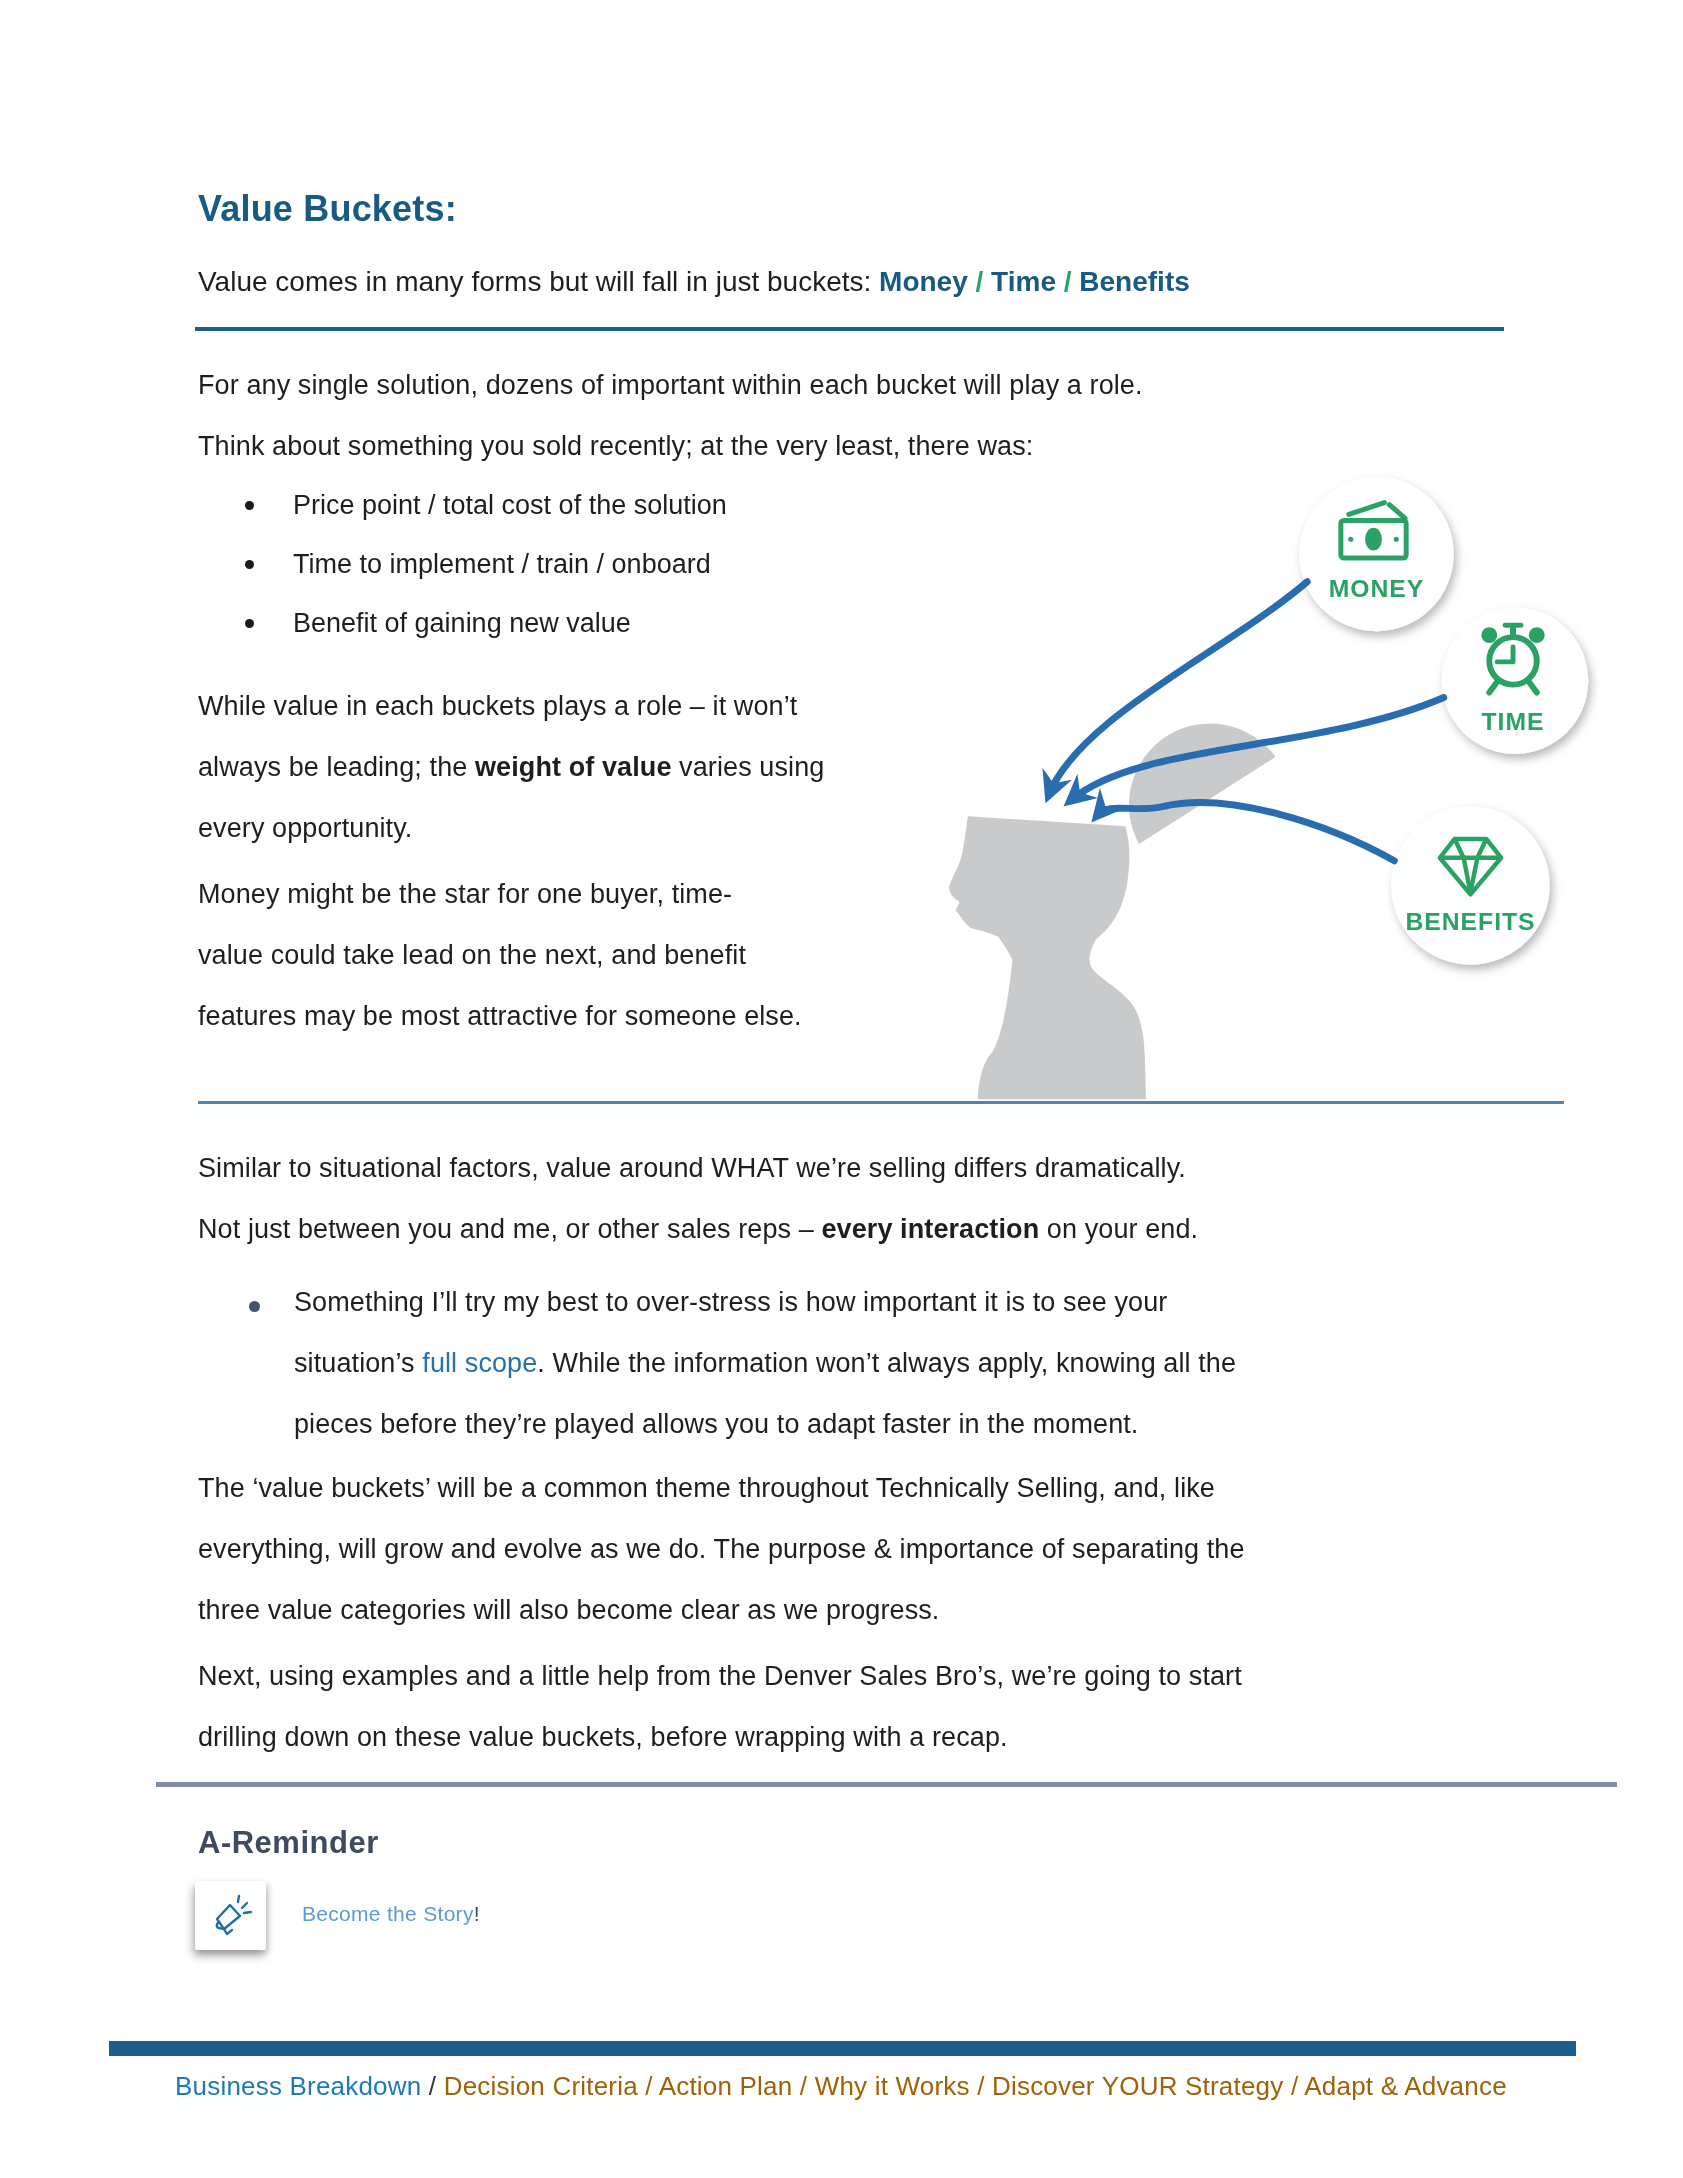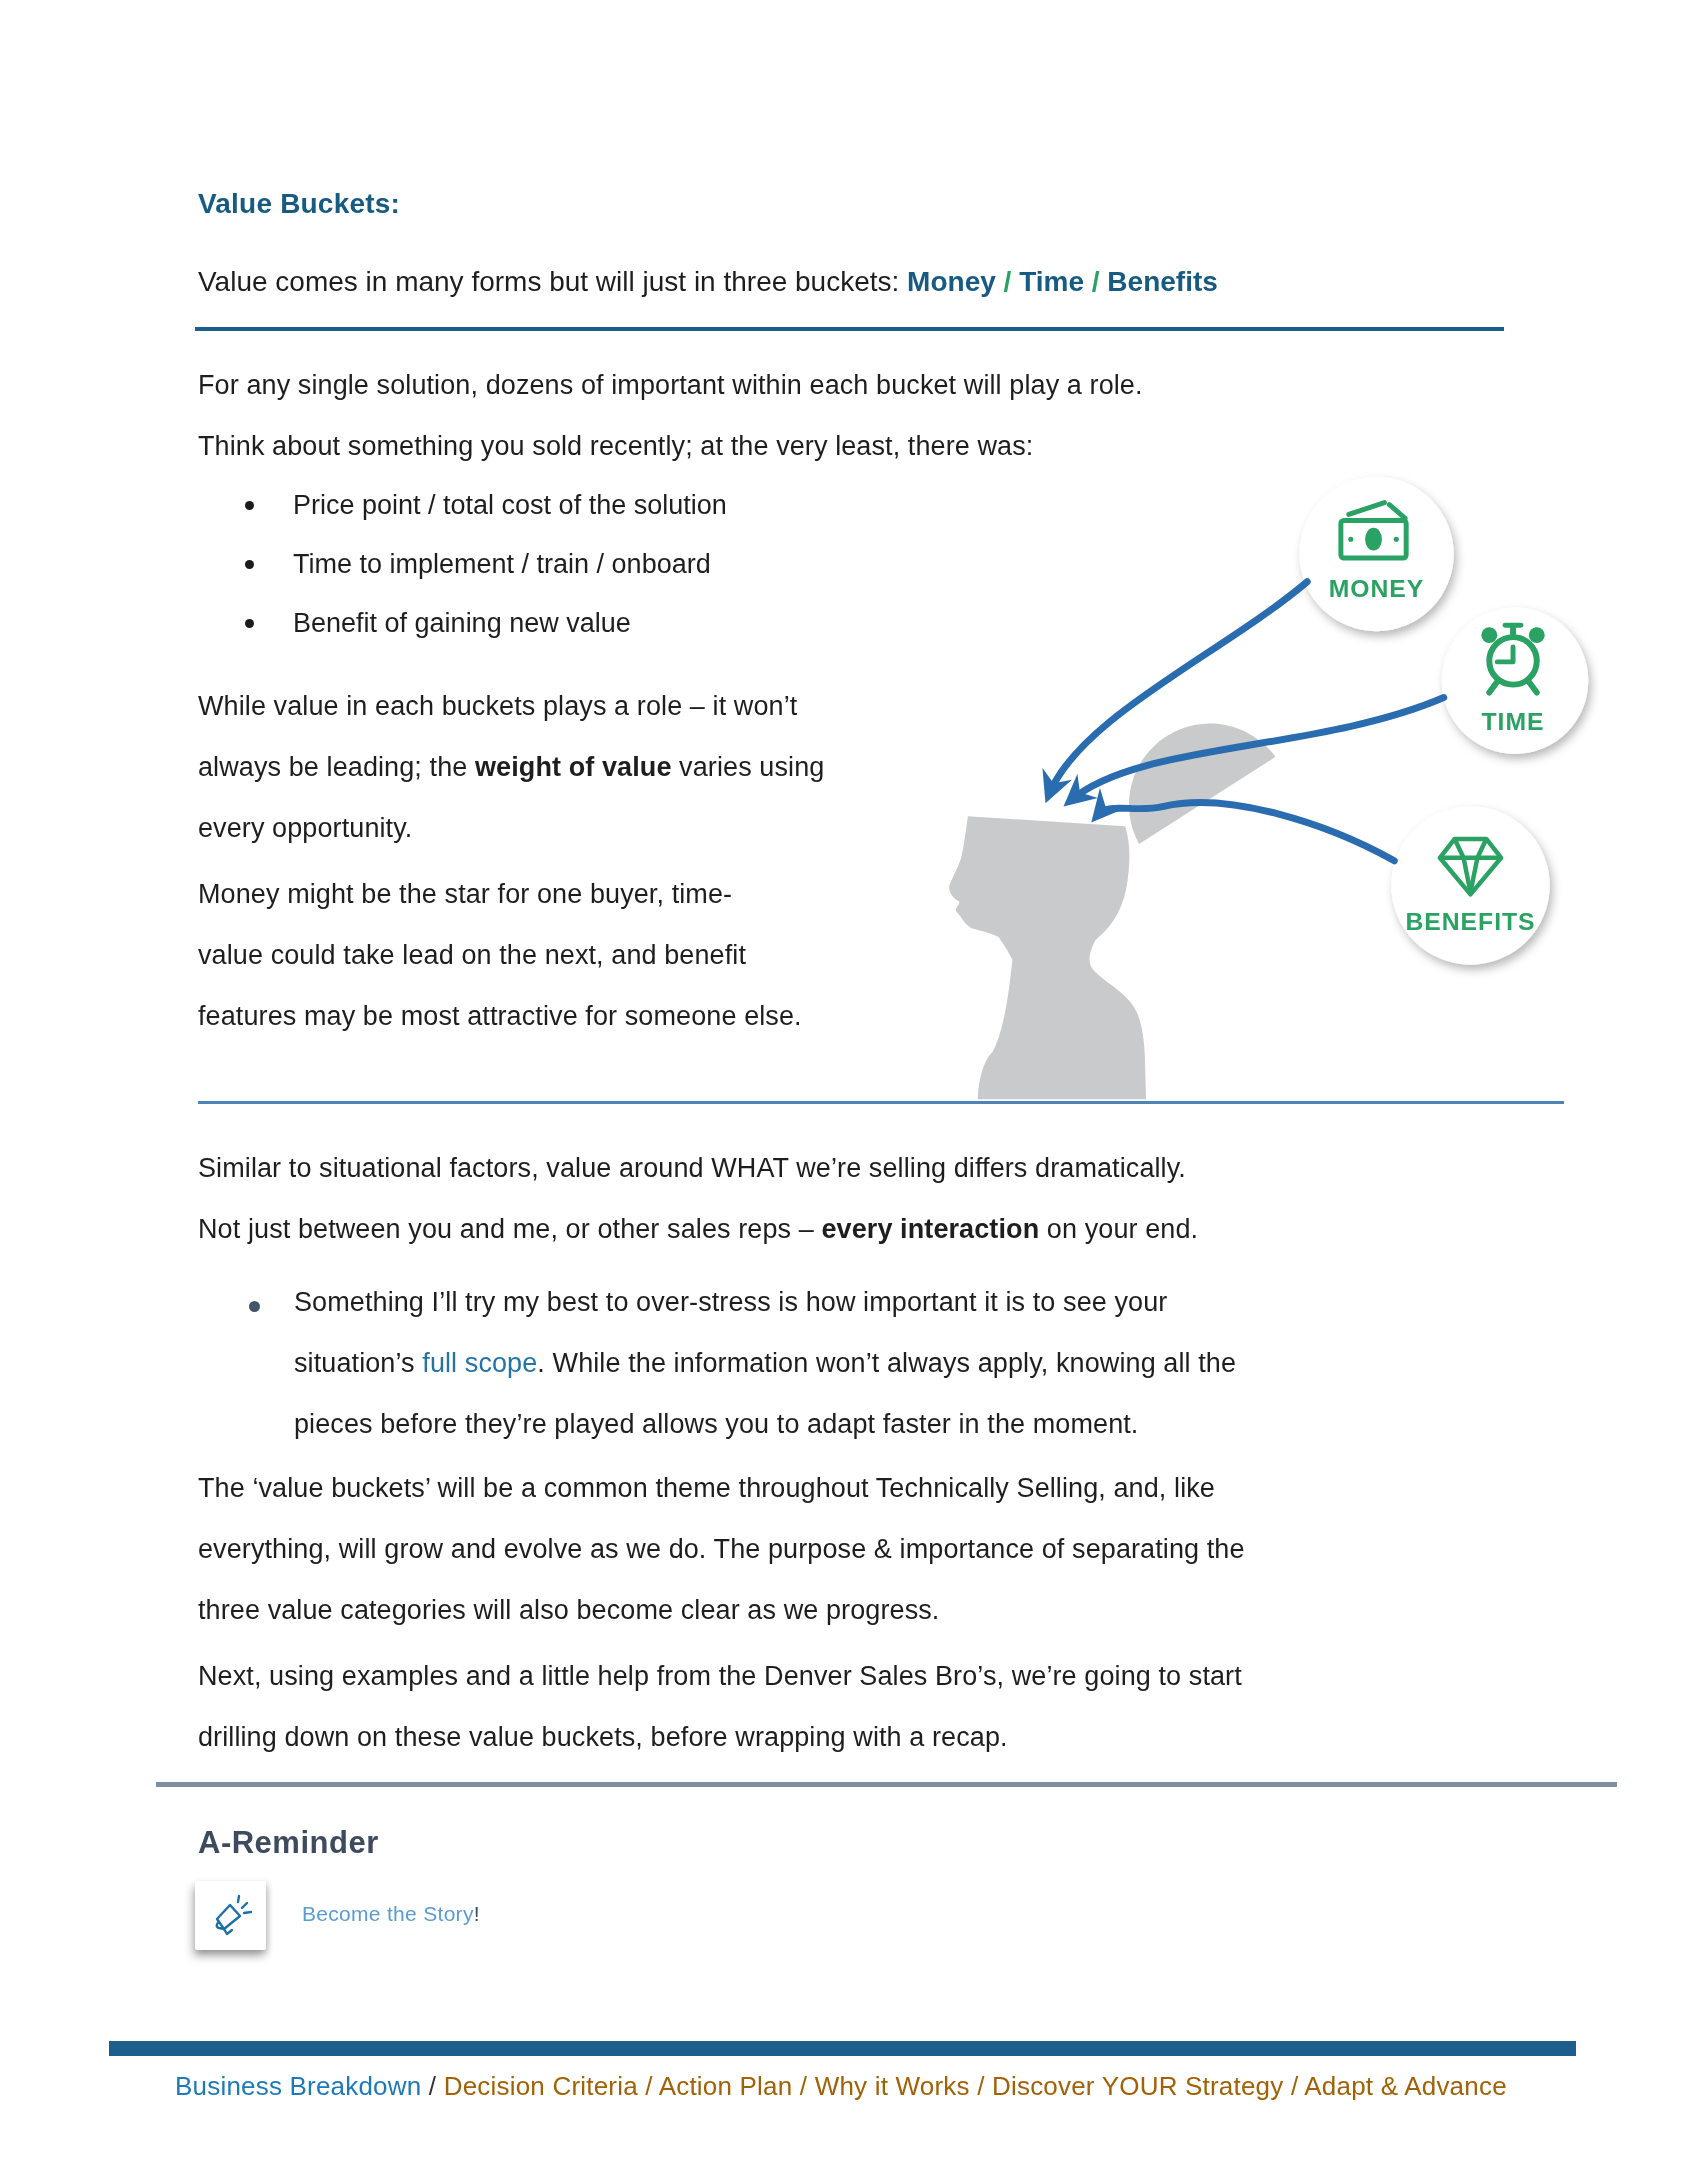--- a/index.html
+++ b/index.html
@@ -2,21 +2,21 @@
 <html><head>
 <meta charset="utf-8">
 <style>
   html,body{margin:0;padding:0;}
   body{
     width:1683px;height:2178px;position:relative;background:#ffffff;
     font-family:"Liberation Sans", sans-serif;color:#1e1e1e;overflow:hidden;
   }
   .abs{position:absolute;}
   .p{font-size:27px;line-height:61px;letter-spacing:0.1px;white-space:nowrap;margin:0;}
-  .title{font-size:28px;font-weight:bold;color:#175a82;letter-spacing:0.2px;}
+  .title{font-size:36px;font-weight:bold;color:#175a82;letter-spacing:0.2px;}
   .lead{font-size:28px;line-height:34px;white-space:nowrap;}
   .hr1{background:#1c5f8c;height:4px;}
   .hr2{background:#4d83b6;height:3px;}
   .hr3{background:#7e8fa3;height:5px;}
   ul.blist{list-style:none;margin:0;padding:0;}
   ul.blist li{position:relative;padding-left:50px;height:59px;line-height:59px;font-size:27px;white-space:nowrap;}
   ul.blist li::before{content:'';position:absolute;left:2px;top:25px;width:9px;height:9px;border-radius:50%;background:#1b1b1b;}
   .dot2{width:11px;height:11px;border-radius:50%;background:#44546a;}
   
   .seg-b{font-weight:bold;}
@@ -35,21 +35,21 @@
   .become{font-size:21px;letter-spacing:0.3px;color:#5b9bd5;white-space:nowrap;}
   .footer-bar{background:#1c5f8c;height:15px;}
   .footer-nav{font-size:26px;letter-spacing:0.2px;white-space:nowrap;}
   svg text{font-family:"Liberation Sans",sans-serif;font-weight:bold;letter-spacing:1px;}
 </style>
 </head>
 <body>
 
 <h1 class="abs title" style="left:198px;top:188px;margin:0;">Value Buckets:</h1>
 
-<p class="abs lead" style="left:198px;top:265px;margin:0;"><span>Value comes in many forms but will just in three buckets: </span><span class="seg-hblue">Money</span><span class="seg-green"> / </span><span class="seg-hblue">Time</span><span class="seg-green"> / </span><span class="seg-hblue">Benefits</span></p>
+<p class="abs lead" style="left:198px;top:265px;margin:0;"><span>Value comes in many forms but will fall in just buckets: </span><span class="seg-hblue">Money</span><span class="seg-green"> / </span><span class="seg-hblue">Time</span><span class="seg-green"> / </span><span class="seg-hblue">Benefits</span></p>
 
 <div class="abs hr1" style="left:195px;top:327px;width:1309px;"></div>
 
 <p class="abs p" style="left:198px;top:355px;"><span>For any single solution, dozens of important within each bucket will play a role.</span></p>
 <p class="abs p" style="left:198px;top:416px;"><span>Think about something you sold recently; at the very least, there was:</span></p>
 
 <ul class="abs blist" style="left:243px;top:476px;">
   <li><span>Price point / total cost of the solution</span></li>
   <li><span>Time to implement / train / onboard</span></li>
   <li><span>Benefit of gaining new value</span></li>

